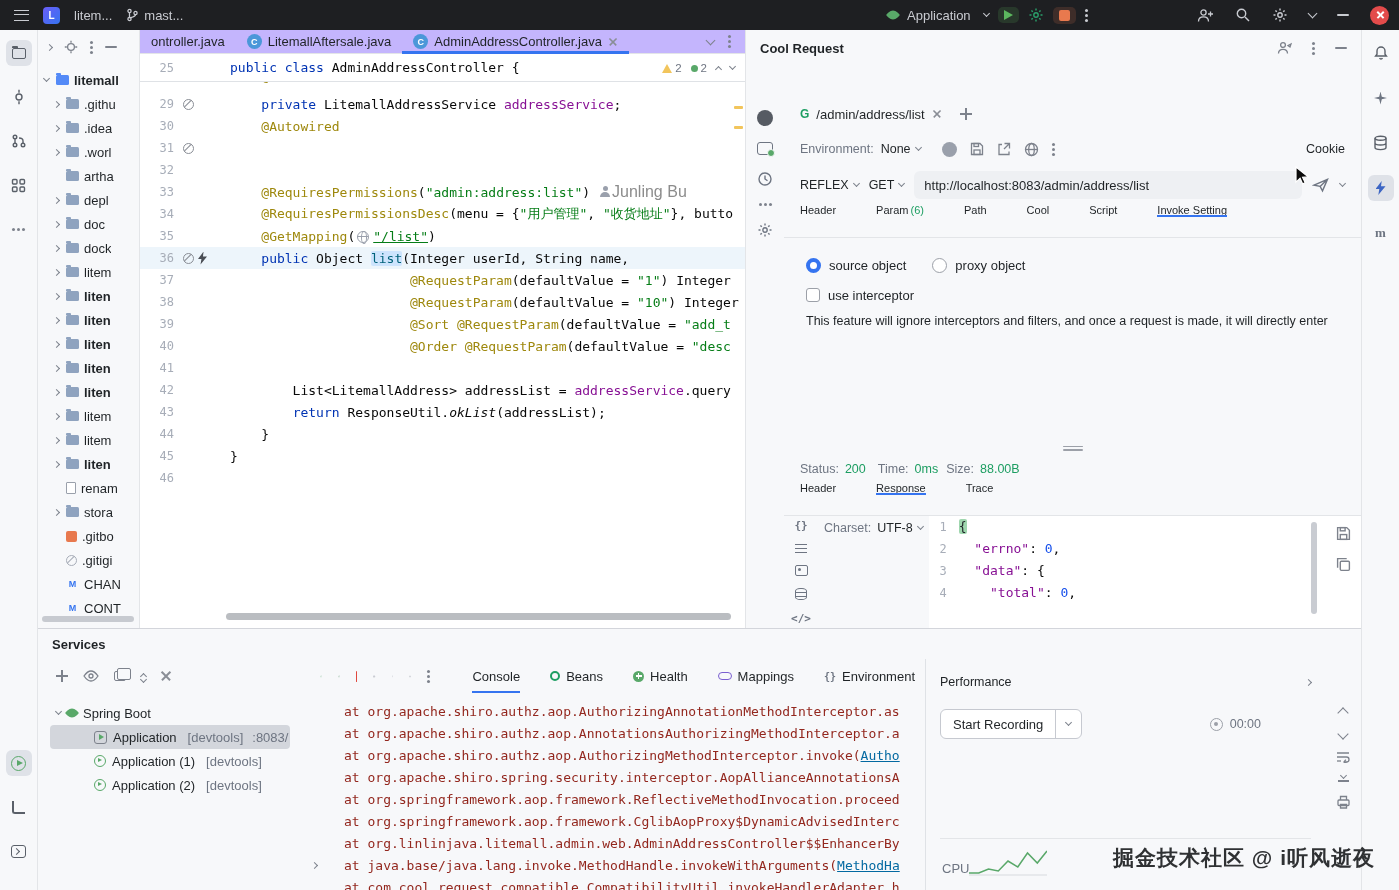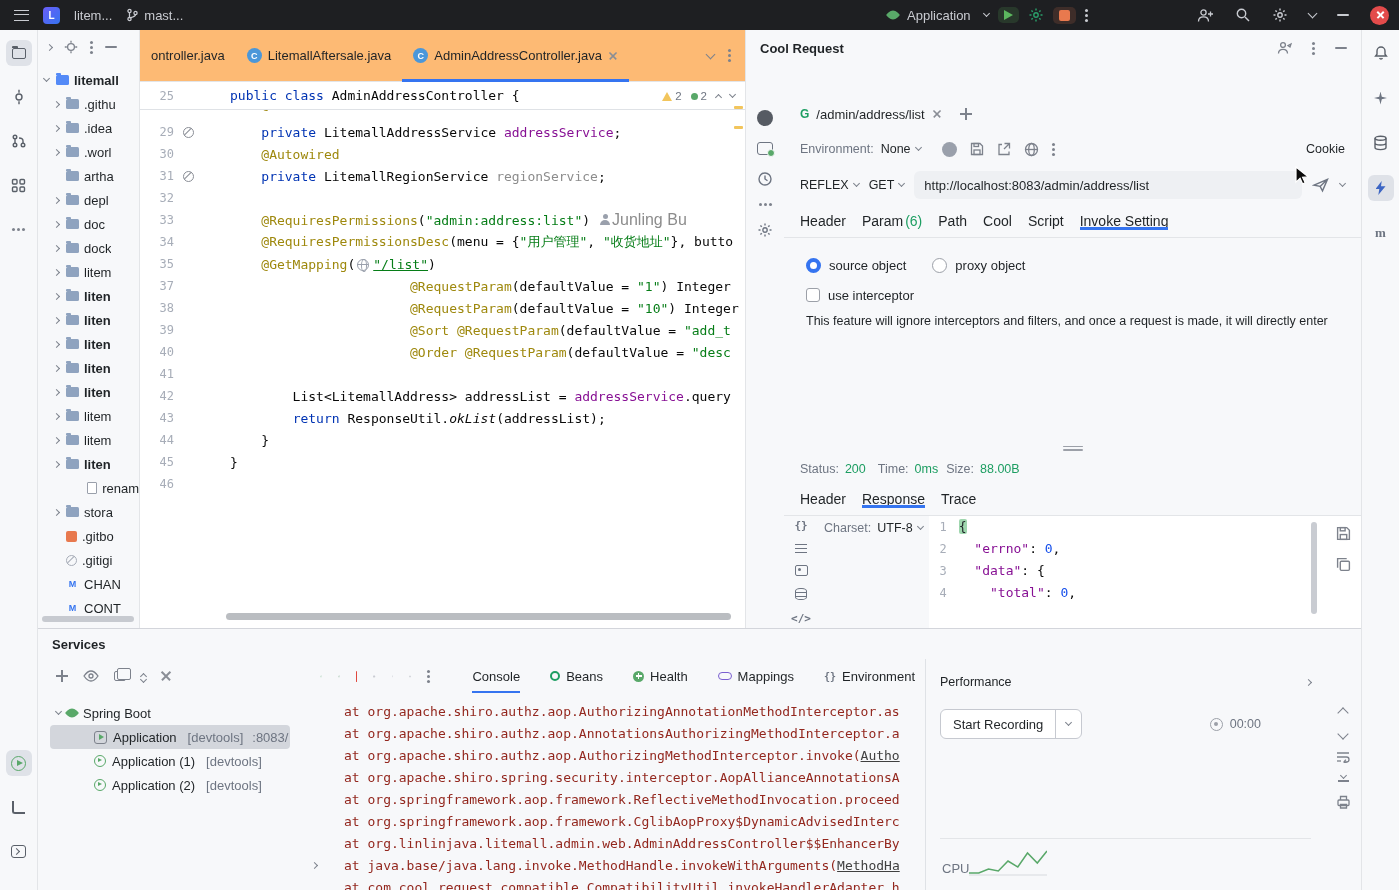--- a/index.html
+++ b/index.html
@@ -77,21 +77,21 @@
   .folder.root::before{background:#548af7}
   .file{width:10px;height:12px;background:#fff;border:1px solid #9aa0ab;border-radius:1px;flex:none}
   .file-git{width:11px;height:11px;background:#e8794e;border-radius:2px;flex:none}
   .file-ignored{width:11px;height:11px;border:1.4px solid #a7adb8;border-radius:50%;position:relative;flex:none}
   .file-ignored::before{content:"";position:absolute;left:-1px;top:3.8px;width:10px;height:1.4px;background:#a7adb8;transform:rotate(-45deg)}
   .file-md{width:13px;height:12px;display:flex;align-items:center;justify-content:center;font-size:9px;font-weight:700;color:#3574f0;flex:none}
   .pp-hsb{position:absolute;bottom:6px;left:4px;width:92px;height:6px;border-radius:3px;background:#c7cad0}
 
   
   #editor{position:absolute;top:30px;left:140px;width:605px;height:598px;background:#fff}
-  .tabbar{height:52px;display:flex;align-items:stretch;background:#fdba74;border-bottom:1px solid #e3e5e8;padding-right:6px}
+  .tabbar{height:24px;display:flex;align-items:stretch;background:#c4b5fd;border-bottom:1px solid #e3e5e8;padding-right:6px}
   .etab{display:flex;align-items:center;gap:6px;padding:0 11px;position:relative;white-space:nowrap}
   .etab.selected::after{content:"";position:absolute;left:0;right:0;bottom:-1px;height:3px;background:#3574f0}
   .ic-class{width:15px;height:15px;border-radius:50%;background:#4b97d9;color:#fff;font-size:9px;font-weight:700;display:flex;align-items:center;justify-content:center;flex:none}
   .tab-extras{margin-left:auto;display:flex;align-items:center;gap:14px;padding:0 8px}
   .sticky-row{height:28px;background:#fff;border-bottom:1px solid #dfe2e6;display:flex;align-items:center;font-family:"DejaVu Sans Mono",monospace;font-size:13px;position:relative}
   .gutter{width:82px;flex:none;display:flex;align-items:center}
   .lnum{width:34px;text-align:right;color:#a7adb8;font-size:12px;font-family:"DejaVu Sans Mono",monospace;flex:none}
   .gicons{width:48px;display:flex;gap:4px;padding-left:9px;align-items:center;flex:none}
   .code-text{white-space:pre;padding-left:8px;flex:1;overflow:hidden;font-family:"DejaVu Sans Mono",monospace;font-size:13px}
   .inspect{position:absolute;right:10px;top:0;height:28px;display:flex;align-items:center;gap:9px;font-size:11.5px;color:#6e7582;font-family:"Liberation Sans",sans-serif}
@@ -138,21 +138,21 @@
   .cr-content{position:absolute;left:38px;top:66px;right:0;bottom:0;display:flex;flex-direction:column}
   .req-tab-row{height:36px;display:flex;align-items:center;padding:0 16px;gap:18px}
   .req-tab{display:flex;align-items:center;gap:7px}
   .get-letter{color:#1d9e62;font-weight:700;font-size:12px}
   .env-row{height:34px;display:flex;align-items:center;padding:0 16px;gap:7px;font-size:12.5px}
   .muted{color:#6e7582}
   .env-ics{display:flex;align-items:center;gap:13px;margin-left:14px}
   .url-row{height:38px;display:flex;align-items:center;padding:0 16px;gap:10px}
   .dd{display:flex;align-items:center;gap:5px;font-size:12.5px}
   .url-input{flex:1;height:28px;background:#eef0f3;border:none;border-radius:6px;padding:0 10px;font-size:13px;color:#1f2326;font-family:"Liberation Sans",sans-serif;outline:none}
-  .cr-tabs{height:34px;display:flex;align-items:center;gap:16px;padding:0 16px;border-bottom:1px solid #e3e5e8;font-size:14px}
+  .cr-tabs{height:34px;display:flex;align-items:flex-start;gap:40px;padding:0 16px;border-bottom:1px solid #e3e5e8;font-size:11px}
   .cr-tab{position:relative;display:flex;align-items:center;gap:2px}
   .cr-tab.selected::after{content:"";position:absolute;left:0;right:0;bottom:-1px;height:2.5px;background:#3574f0}
   .cr-tab .badge{color:#1d9e62}
   .opt-block{padding:12px 16px 0 22px}
   .radio-row{display:flex;gap:26px;align-items:center;height:30px}
   .radio-item{display:flex;align-items:center;gap:8px}
   .radio{width:15px;height:15px;border-radius:50%;border:1.5px solid #9ca0a8;background:#fff;flex:none}
   .radio.sel{border:4.5px solid #3574f0}
   .check-row{height:30px;display:flex;align-items:center;gap:8px}
   .checkbox{width:14px;height:14px;border-radius:3px;border:1.5px solid #9ca0a8;background:#fff;flex:none}
@@ -209,21 +209,21 @@
   .tabic{display:inline-block;flex:none}
   .tabic.beans-icon{width:10px;height:10px;border:2px solid #1d9e62;border-radius:50%}
   .tabic.health-icon{width:11px;height:11px;border-radius:50%;background:#59a869;position:relative}
   .tabic.health-icon::before{content:"";position:absolute;left:2.5px;top:4.6px;width:6px;height:1.6px;background:#fff}
   .tabic.health-icon::after{content:"";position:absolute;left:4.7px;top:2.4px;width:1.6px;height:6px;background:#fff}
   .tabic.mappings-icon{width:14px;height:8px;border:1.6px solid #7a5fd0;border-radius:5px}
   .tabic.environment-icon{font-family:"DejaVu Sans Mono",monospace;font-size:10px;font-weight:700;color:#6e7582}
   .con-body{flex:1;position:relative;overflow:hidden;font-family:"DejaVu Sans Mono",monospace;font-size:13px;line-height:22px;color:#93271e}
   #con-lines{padding:8px 0 0 44px}
   .con-line{white-space:pre;overflow:hidden;height:22px}
-  .con-link{color:#404040;text-decoration:underline}
+  .con-link{color:#0369a1;text-decoration:underline}
   .con-fold{position:absolute;left:12px}
   .svc-perf{width:400px;flex:none;border-left:1px solid #dfe2e6;position:relative;padding:0 14px}
   .perf-head{height:26px;display:flex;align-items:center;justify-content:space-between;margin-top:10px;font-size:12.5px}
   .perf-rec{margin-top:14px;display:flex;align-items:center}
   .rec-btn{height:30px;display:flex;align-items:stretch;background:#fff;border:1px solid #c6c9d0;border-radius:6px;overflow:hidden}
   .rec-label{padding:0 12px;display:flex;align-items:center}
   .rec-dd{width:26px;border-left:1px solid #c6c9d0;display:flex;align-items:center;justify-content:center}
   .rec-timer{margin-left:auto;display:flex;gap:7px;align-items:center;color:#6e7582;font-size:12.5px;padding-right:50px}
   .rec-dot{width:13px;height:13px;border-radius:50%;border:1.5px solid #9ca0a8;position:relative}
   .rec-dot::before{content:"";position:absolute;left:3px;top:3px;width:4px;height:4px;border-radius:50%;background:#9ca0a8}
@@ -514,21 +514,21 @@
           <span class="folder"></span>
           <span class="lbl">litem</span>
         </div>
         <div class="pt-row bold" style="padding-left: 14px;">
           <span class="chev-slot">
             <span class="cv r sm"></span>
           </span>
           <span class="folder"></span>
           <span class="lbl">liten</span>
         </div>
-        <div class="pt-row" style="padding-left: 14px; justify-content: flex-end;">
+        <div class="pt-row" style="padding-left: 14px;">
           <span class="chev-slot"></span>
           <span class="file"></span>
           <span class="lbl">renam</span>
         </div>
         <div class="pt-row" style="padding-left: 14px;">
           <span class="chev-slot">
             <span class="cv r sm"></span>
           </span>
           <span class="folder"></span>
           <span class="lbl">stora</span>
@@ -621,21 +621,20 @@
           </div>
           <div class="code-text"><span class="tok p">    </span><span class="tok a">@Autowired</span></div>
         </div>
         <div class="code-row">
           <div class="gutter">
             <span class="lnum">31</span>
             <span class="gicons">
               <span class="gi bean"></span>
             </span>
           </div>
-          <div class="code-text"><span class="tok p">    </span><span class="tok k">private </span><span class="tok p">LitemallRegionService </span><span class="tok u">regionService</span><span class="tok p">;</span></div>
         </div>
         <div class="code-row">
           <div class="gutter">
             <span class="lnum">32</span>
             <span class="gicons"></span>
           </div>
           <div class="code-text"></div>
         </div>
         <div class="code-row">
           <div class="gutter">
@@ -650,20 +649,30 @@
             <span class="gicons"></span>
           </div>
           <div class="code-text"><span class="tok p">    </span><span class="tok a">@RequiresPermissionsDesc</span><span class="tok p">(menu = {</span><span class="tok s">"用户管理"</span><span class="tok p">, </span><span class="tok s">"收货地址"</span><span class="tok p">}, butto</span></div>
         </div>
         <div class="code-row">
           <div class="gutter">
             <span class="lnum">35</span>
             <span class="gicons"></span>
           </div>
           <div class="code-text"><span class="tok p">    </span><span class="tok a">@GetMapping</span><span class="tok p">(</span><span class="globe-inlay-icon"></span><span class="tok sl">"/list"</span><span class="tok p">)</span></div>
+        </div>
+        <div class="code-row current">
+          <div class="gutter">
+            <span class="lnum">36</span>
+            <span class="gicons">
+              <span class="gi bean"></span>
+              <span class="gi bolt"></span>
+            </span>
+          </div>
+          <div class="code-text"><span class="tok p">    </span><span class="tok k">public </span><span class="tok p">Object </span><span class="tok m hlw">list</span><span class="tok p">(Integer userId, String name,</span></div>
         </div>
         <div class="code-row">
           <div class="gutter">
             <span class="lnum">37</span>
             <span class="gicons"></span>
           </div>
           <div class="code-text"><span class="tok p">                       </span><span class="tok a">@RequestParam</span><span class="tok p">(defaultValue = </span><span class="tok s">"1"</span><span class="tok p">) Integer</span></div>
         </div>
         <div class="code-row">
           <div class="gutter">
@@ -1092,18 +1101,19 @@
         <svg width="15" height="14" viewBox="0 0 15 14">
             <g fill="none" stroke="#7d828c" stroke-width="1.3">
               <rect x="2" y="5" width="11" height="5.5" rx="1"></rect>
               <path d="M4.5 5V1.5h6V5M4.5 9.5h6V13h-6z"></path>
             </g>
           </svg>
       </div>
     </div>
   </div>
 
+  <div id="watermark">掘金技术社区 @ i听风逝夜</div>
 
   <svg id="mouse-cursor" width="18" height="22" viewBox="0 0 18 22">
     <path d="M1 1l0 15.2 4.1-3.9 2.6 5.6 2.5-1.1-2.6-5.6 5.6-.3z" fill="#0b0b0b" stroke="#fff" stroke-width="1.2"></path>
   </svg>
 
 </div>
 
 </body></html>

